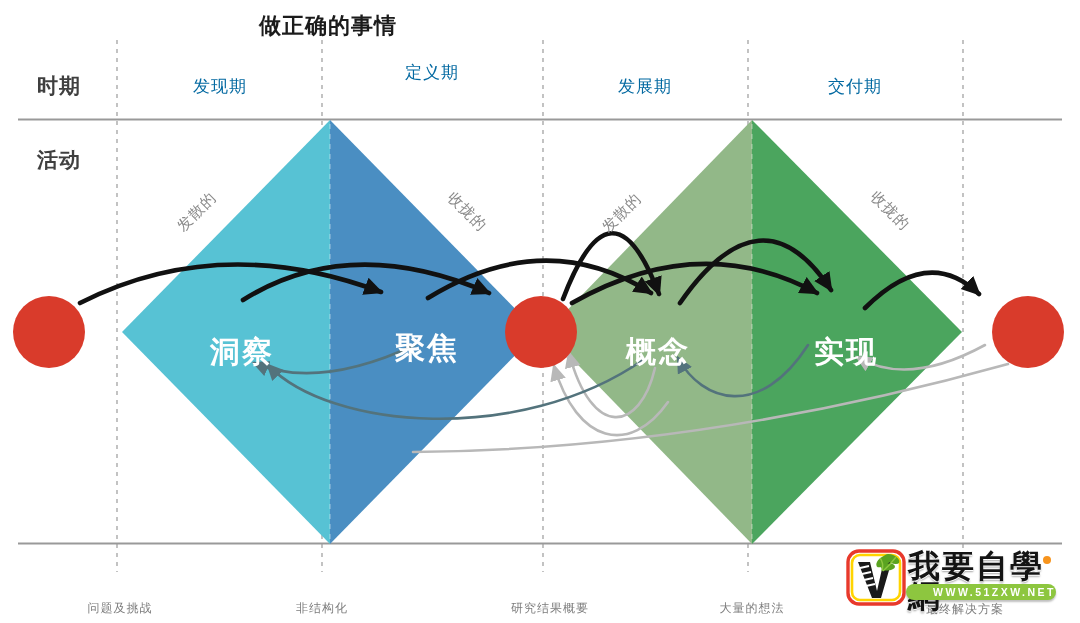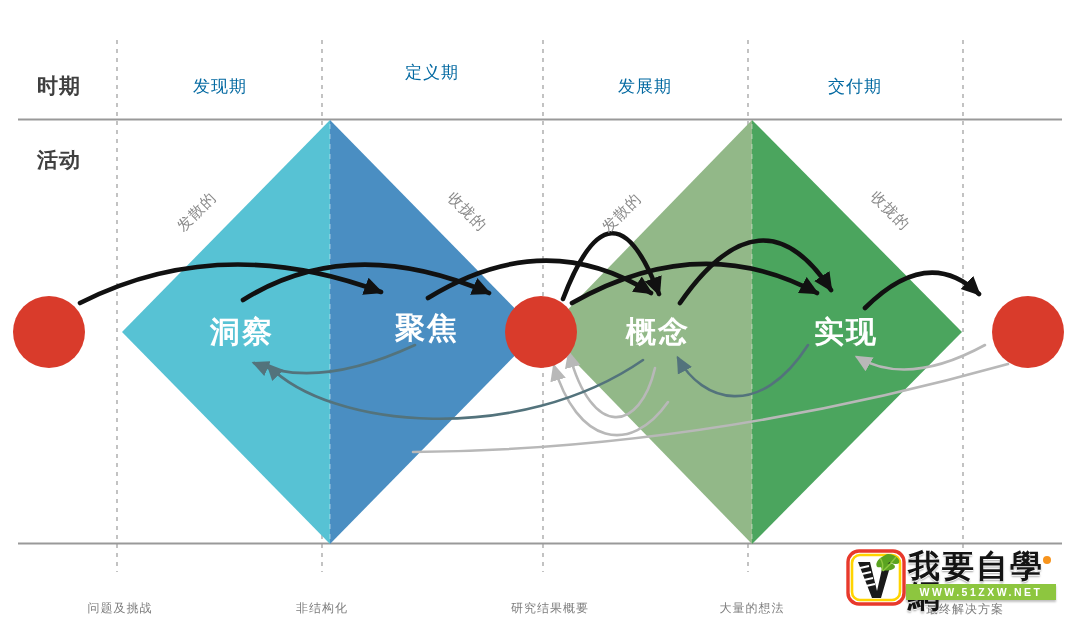--- a/index.html
+++ b/index.html
@@ -5,37 +5,37 @@
   html,body{margin:0;padding:0;background:#fff;}
   .stage{
     position:relative;width:1080px;height:623px;background:#fff;overflow:hidden;
     font-family:"Liberation Sans","DejaVu Sans",sans-serif;
   }
   .stage svg.diagram{position:absolute;left:0;top:0;}
   .lbl{position:absolute;transform:translate(-50%,-50%);white-space:nowrap;}
   .title{font-size:22px;font-weight:800;color:#1b1b1b;letter-spacing:1px;}
   .rowlbl{font-size:21px;color:#3f3f3f;letter-spacing:1px;font-weight:bold;}
   .period{font-size:17px;color:#0369a1;letter-spacing:1px;}
-  .node{font-size:30px;font-weight:800;color:#ffffff;letter-spacing:2px;}
+  .node{font-size:30px;font-weight:800;color:#ffffff;letter-spacing:2px;margin-top:20px;}
   .diag{font-size:15px;color:#8a8a8a;letter-spacing:1px;}
   .diag.neg{transform:translate(-50%,-50%) rotate(-45deg);}
   .diag.pos{transform:translate(-50%,-50%) rotate(45deg);}
   .milestone{font-size:12px;color:#7d7d7d;letter-spacing:1px;}
   
   .wm-title{
     position:absolute;left:908px;top:551px;width:146px;height:30px;
     font-size:32px;font-weight:800;color:#141414;letter-spacing:2px;line-height:30px;
     text-shadow:0 1px 0 #fff,0 2px 2px rgba(0,0,0,.35);
   }
   .wm-dot{position:absolute;left:1043px;top:556px;width:8px;height:8px;border-radius:50%;
     background:var(--c-wm_dot,#f7941d);}
   .wm-band{
-    position:absolute;left:906px;top:584px;width:150px;height:16px;border-radius:0;
+    position:absolute;left:906px;top:584px;width:150px;height:16px;border-radius:8px;
     background:var(--c-wm_band,#8dc63f);color:#fff;font-size:10.5px;font-weight:700;
-    letter-spacing:2.5px;text-align:center;line-height:16px;
+    letter-spacing:2.5px;text-align:right;line-height:16px;
     box-shadow:0 2px 2px rgba(0,0,0,.25);
   }
   .wm-icon{position:absolute;left:846px;top:549px;}
 </style>
 </head>
 <body>
 
 <div class="stage">
 
   <svg class="diagram" width="1080" height="623" viewBox="0 0 1080 623">
@@ -100,20 +100,21 @@
       <path d="M 80 303 Q 220 232 381 292" marker-end="url(#ah-black)"></path>
       <path d="M 243 300 Q 350 233 489 293" marker-end="url(#ah-black)"></path>
       <path d="M 428 298 Q 545 226 651 293" marker-end="url(#ah-black)"></path>
       <path d="M 563 299 Q 612 170 659 294" marker-end="url(#ah-black)"></path>
       <path d="M 572 303 Q 700 230 817 293" marker-end="url(#ah-black)"></path>
       <path d="M 680 303 Q 762 185 831 290" marker-end="url(#ah-black)"></path>
       <path d="M 865 308 Q 928 245 979 294" marker-end="url(#ah-black)"></path>
     </g>
   </svg>
 
+  <div class="lbl title" style="left:328px;top:26px">做正确的事情</div>
 
   <div class="lbl rowlbl" style="left:59px;top:86px">时期</div>
   <div class="lbl rowlbl" style="left:59px;top:160px">活动</div>
 
   <div class="lbl period" style="left:220px;top:86px">发现期</div>
   <div class="lbl period" style="left:432px;top:72px">定义期</div>
   <div class="lbl period" style="left:645px;top:86px">发展期</div>
   <div class="lbl period" style="left:855px;top:86px">交付期</div>
 
   <div class="lbl diag neg" style="left:197px;top:212px">发散的</div>

